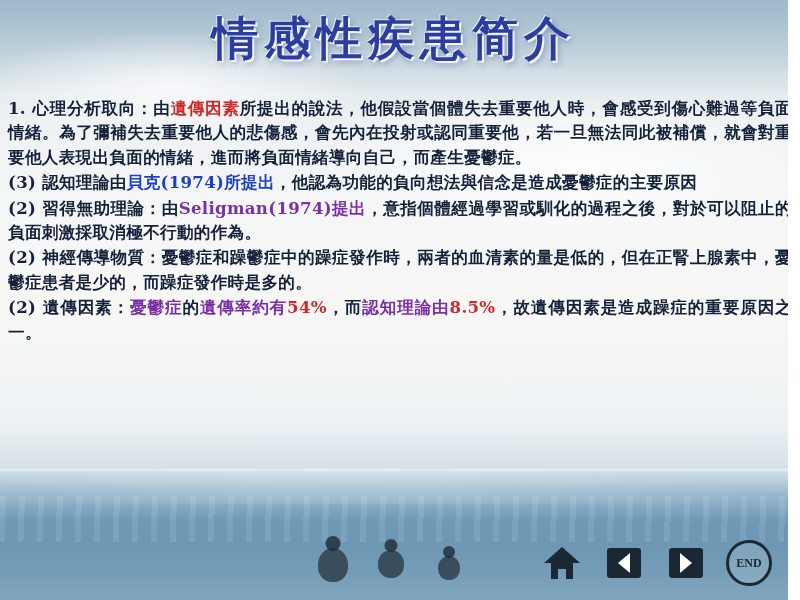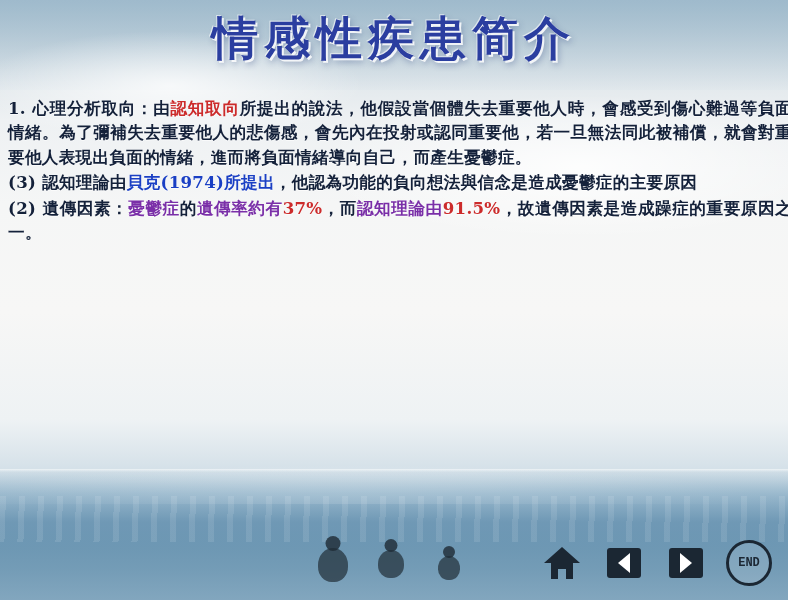--- a/index.html
+++ b/index.html
@@ -157,21 +157,21 @@
   }
   .nav-btn svg { display: block; }
   .end-btn {
     width: 40px;
     height: 40px;
     border: 3px solid #1b2733;
     border-radius: 50%;
     display: flex;
     align-items: center;
     justify-content: center;
-    font-family: Liberation Mono, monospace;
+    font-family: Liberation Serif, serif;
     font-size: 12px;
     font-weight: bold;
     color: #1b2733;
     background: rgba(255,255,255,0.12);
     cursor: pointer;
   }
 </style>
 </head>
 <body>
 
@@ -193,23 +193,25 @@
   </div>
   <div class="bather" style="left:438px; bottom:20px; width:22px; height:24px;">
     <div class="head" style="top:-10px; width:12px; height:12px;"></div>
   </div>
 
   <div class="title-wrap">
     <div class="title">情感性疾患简介</div>
   </div>
 
   <div class="body-text">
-    <p class="para"><span>1. 心理分析取向：由</span><span class="red">認知取向</span><span>所提出的說法，他假設當個體失去重要他人時，會感受到傷心難過等負面情緒。為了彌補失去重要他人的悲傷感，會先內在投射或認同重要他，若一旦無法同此被補償，就會對重要他人表現出負面的情緒，進而將負面情緒導向自己，而產生憂鬱症。</span></p>
+    <p class="para"><span>1. 心理分析取向：由</span><span class="red">遺傳因素</span><span>所提出的說法，他假設當個體失去重要他人時，會感受到傷心難過等負面情緒。為了彌補失去重要他人的悲傷感，會先內在投射或認同重要他，若一旦無法同此被補償，就會對重要他人表現出負面的情緒，進而將負面情緒導向自己，而產生憂鬱症。</span></p>
     <p class="para"><span>(3) 認知理論由</span><span class="blue ital">貝克(1974)所提出</span><span>，他認為功能的負向想法與信念是造成憂鬱症的主要原因</span></p>
-    <p class="para"><span>(2) 遺傳因素：</span><span class="purple ital">憂鬱症</span><span>的</span><span class="purple ital">遺傳率約有</span><span class="red">37%</span><span>，而</span><span class="purple ital">認知理論由</span><span class="red">91.5%</span><span>，故遺傳因素是造成躁症的重要原因之一。</span></p>
+    <p class="para"><span>(2) 習得無助理論：由</span><span class="purple ital">Seligman(1974)提出</span><span>，意指個體經過學習或馴化的過程之後，對於可以阻止的負面刺激採取消極不行動的作為。</span></p>
+    <p class="para"><span>(2) 神經傳導物質：憂鬱症和躁鬱症中的躁症發作時，兩者的血清素的量是低的，但在正腎上腺素中，憂鬱症患者是少的，而躁症發作時是多的。</span></p>
+    <p class="para"><span>(2) 遺傳因素：</span><span class="purple ital">憂鬱症</span><span>的</span><span class="purple ital">遺傳率約有</span><span class="red">54%</span><span>，而</span><span class="purple ital">認知理論由</span><span class="red">8.5%</span><span>，故遺傳因素是造成躁症的重要原因之一。</span></p>
   </div>
 
   <div class="nav">
     <div class="nav-btn">
       <span>
         <svg width="40" height="36" viewBox="0 0 40 36">
           <path d="M20 2 L38 18 L31 18 L31 34 L24 34 L24 24 L16 24 L16 34 L9 34 L9 18 L2 18 Z" fill="#1b2733"></path>
         </svg>
       </span>
     </div>

